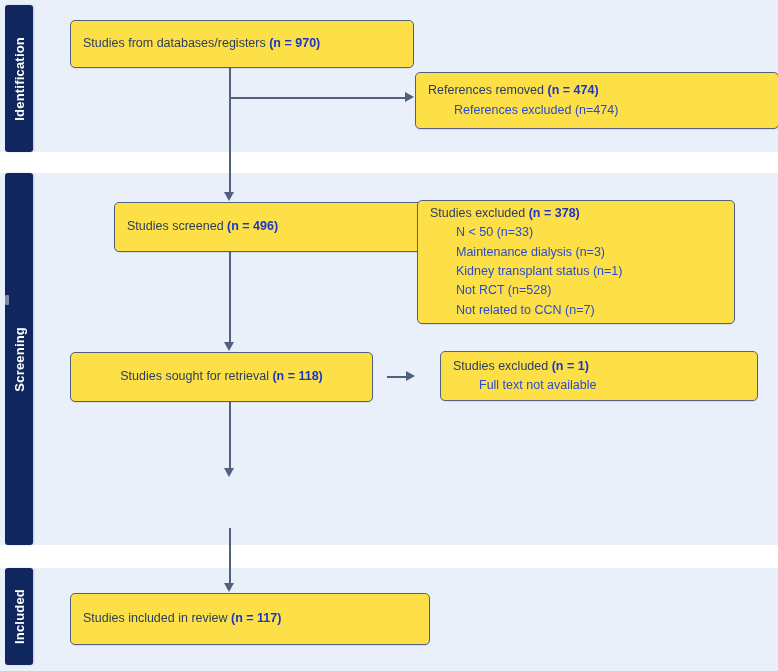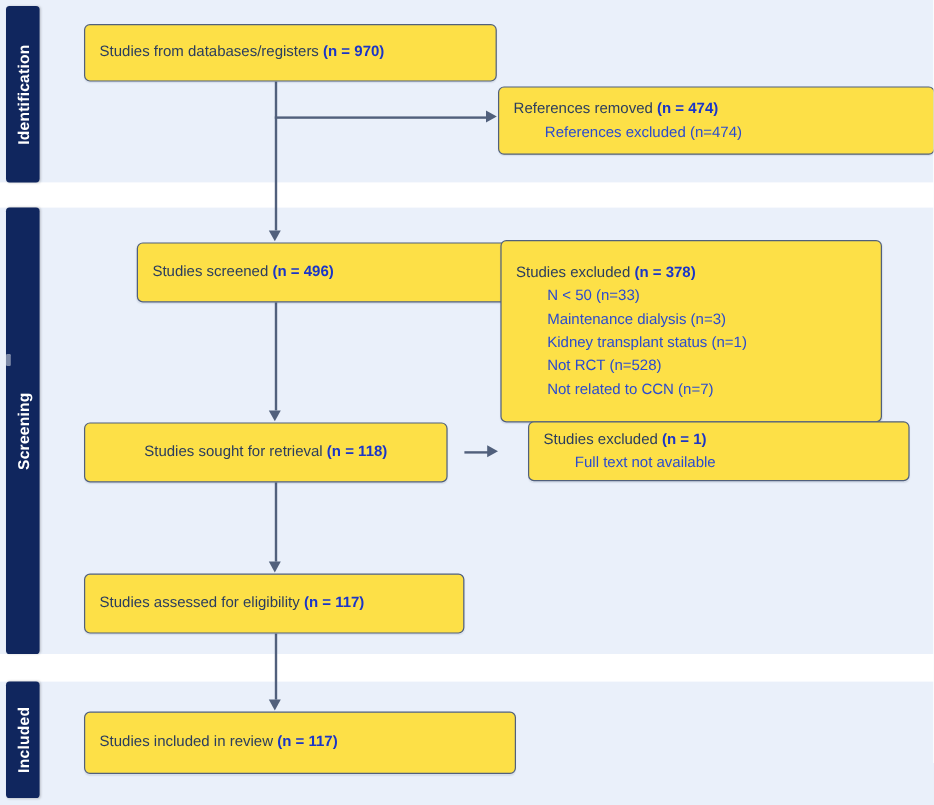--- a/index.html
+++ b/index.html
@@ -85,21 +85,21 @@
   }
   .box .sub {
     color: #2a4bd0;
     padding-left: 26px;
     white-space: nowrap;
   }
 
   #box-identified      { left: 70px;  top: 20px;  width: 344px; height: 48px; }
   #box-removed         { left: 415px; top: 72px;  width: 364px; height: 57px; }
   #box-screened        { left: 70px;  top: 202px; width: 317px; height: 50px; margin-left: 44px; }
-  #box-excluded-screen { left: 417px; top: 200px; width: 318px; height: 152px; }
+  #box-excluded-screen { left: 417px; top: 200px; width: 318px; height: 124px; }
   #box-retrieval       { left: 70px;  top: 352px; width: 303px; height: 50px; align-items: center; }
   #box-excluded-full   { left: 440px; top: 351px; width: 318px; height: 50px; }
   #box-eligibility     { left: 70px;  top: 478px; width: 317px; height: 50px; }
   #box-included        { left: 70px;  top: 593px; width: 360px; height: 52px; }
 
   
   .vline {
     position: absolute;
     width: 1.6px;
     background: #51607c;
@@ -224,25 +224,20 @@
     </div>
   </div>
 
   <div class="box" id="box-excluded-full">
     <div class="line">
       <span class="main">Studies excluded </span><span class="count">(n = 1)</span>
     </div>
     <div class="sub">Full text not available</div>
   </div>
 
-  <div class="box" id="box-eligibility">
-    <div class="line">
-      <span class="main">Studies assessed for eligibility </span><span class="count">(n = 117)</span>
-    </div>
-  </div>
 
   <div class="box" id="box-included">
     <div class="line">
       <span class="main">Studies included in review </span><span class="count">(n = 117)</span>
     </div>
   </div>
 
 </div>
 
 </body></html>

